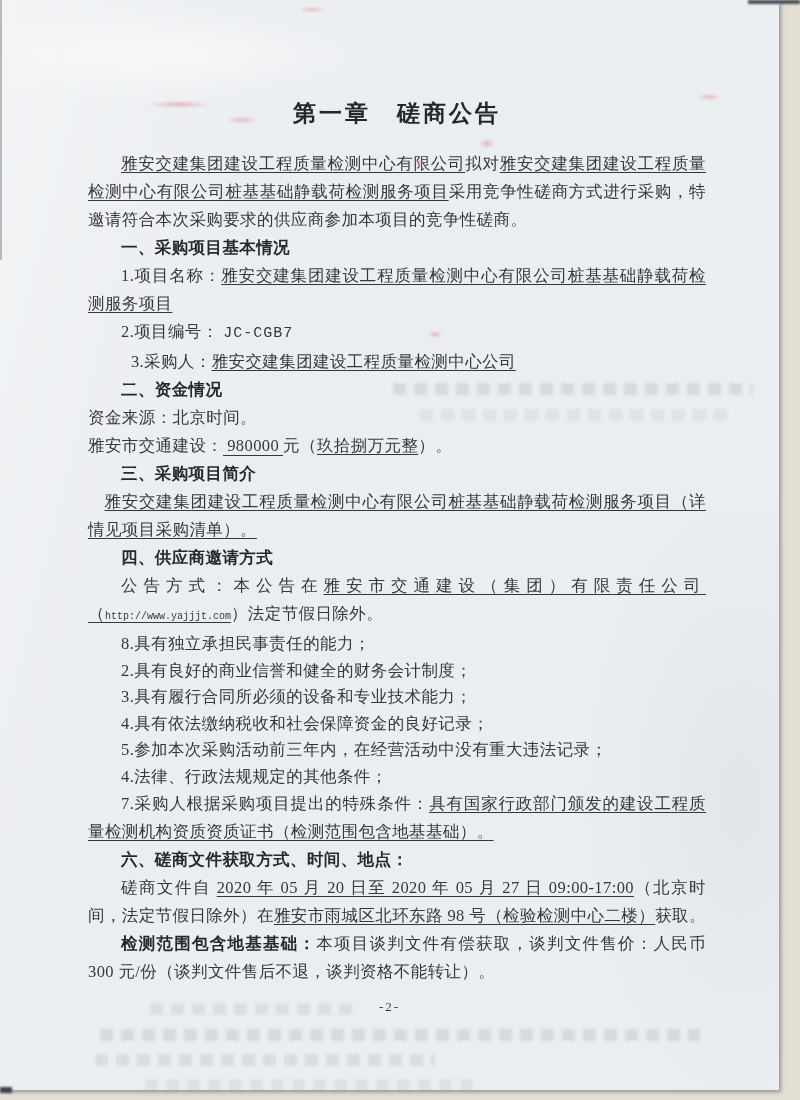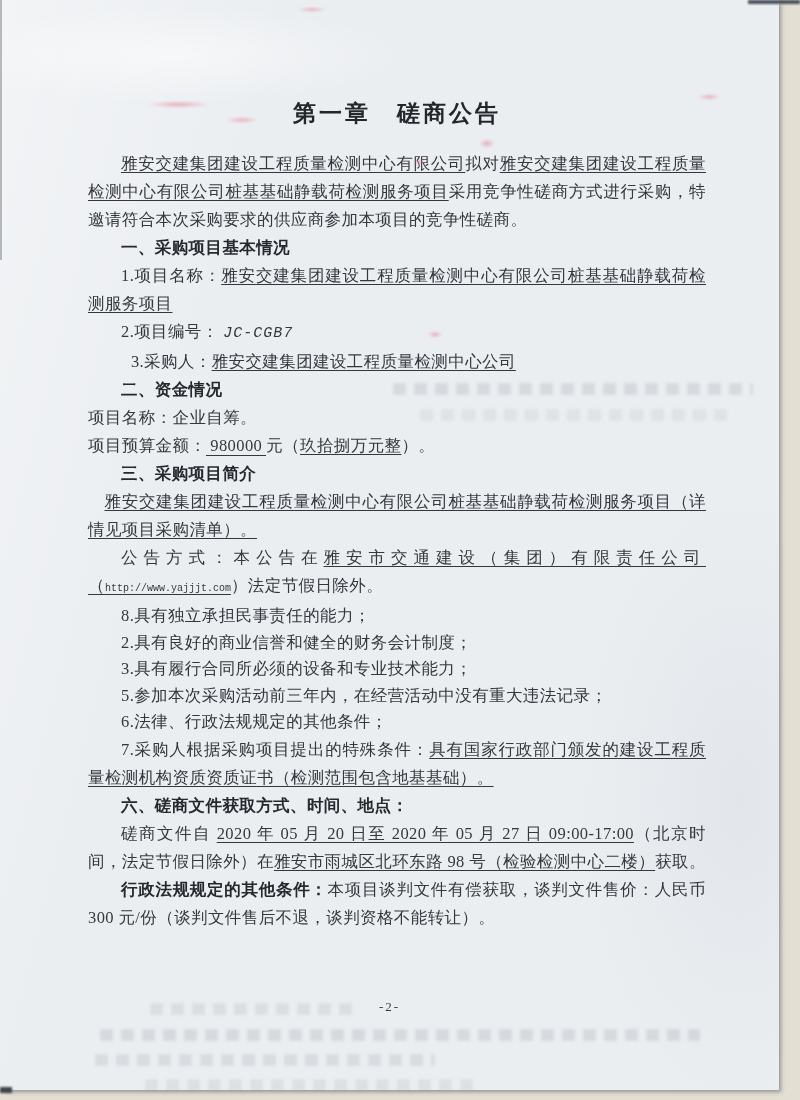--- a/index.html
+++ b/index.html
@@ -37,21 +37,21 @@
   .heading { font-weight:bold; text-indent:2em; color:#25292e; }
   .item { text-indent:2em; }
   .item-deep { text-indent:2.6em; }
   .s5-item { text-indent:2em; line-height:26.5px !important; }
   .gap-before { margin-top:10px !important; }
 
   .ul { text-decoration:underline; text-underline-offset:3px; text-decoration-thickness:1px; }
   .ub { border-bottom:1px solid #34383e; padding:0 4px; }
   .spread { letter-spacing:5.8px; }
   .url { font-family:"Liberation Mono","DejaVu Sans Mono",monospace; font-size:10px; letter-spacing:0; }
-  .mono { font-family:"Liberation Mono","DejaVu Sans Mono",monospace; font-size:15px; letter-spacing:1px;font-style:italic; }
+  .mono { font-family:"Liberation Mono","DejaVu Sans Mono",monospace; font-size:15px; letter-spacing:1px; }
   .bold-lead { font-weight:bold; color:#25292e; }
 
   .page-num {
     position:absolute; left:0; top:999px; width:779px; text-align:center;
     font-size:13px; letter-spacing:2px; color:#3a3f45;
   }
 
   .ghost { position:absolute; height:12px; filter:blur(1.6px); border-radius:2px;
     background:repeating-linear-gradient(90deg, rgba(125,136,148,.38) 0 13px, transparent 13px 21px); }
   .g1 { left:393px; top:383px; width:360px; opacity:.5; }
@@ -82,38 +82,40 @@
       <p class="title">第一章　磋商公告</p>
 
       <p class="para"><span class="ul">雅安交建集团建设工程质量检测中心有限公司</span><span>拟对</span><span class="ul">雅安交建集团建设工程质量检测中心有限公司桩基基础静载荷检测服务项目</span><span>采用竞争性磋商方式进行采购，特邀请符合本次采购要求的供应商参加本项目的竞争性磋商。</span></p>
 
       <p class="heading">一、采购项目基本情况</p>
       <p class="para item"><span>1.项目名称：</span><span class="ul">雅安交建集团建设工程质量检测中心有限公司桩基基础静载荷检测服务项目</span></p>
       <p class="item"><span>2.项目编号：</span> <span class="mono">JC-CGB7</span></p>
       <p class="item-deep"><span>3.采购人：</span><span class="ul">雅安交建集团建设工程质量检测中心公司</span></p>
 
       <p class="heading">二、资金情况</p>
-      <p>项目名称：企业自筹。</p>
-      <p><span>项目预算金额：</span><span class="ub">980000</span><span>元（</span><span class="ul">玖拾捌万元整</span><span>）。</span></p>
+      <p>资金来源：北京时间。</p>
+      <p><span>雅安市交通建设：</span><span class="ub">980000</span><span>元（</span><span class="ul">玖拾捌万元整</span><span>）。</span></p>
 
       <p class="heading">三、采购项目简介</p>
       <p class="para" style="text-indent:1em"><span class="ul">雅安交建集团建设工程质量检测中心有限公司桩基基础静载荷检测服务项目（详情见项目采购清单）。</span></p>
 
+      <p class="heading">四、供应商邀请方式</p>
       <p class="para"><span class="spread">公告方式：本公告在</span><span class="spread ul">雅安市交通建设（集团）有限责任公司</span><span class="ul">（</span><span class="url ul">http://www.yajjjt.com</span><span>）</span><span>法定节假日除外。</span></p>
 
       <p class="s5-item">8.具有独立承担民事责任的能力；</p>
       <p class="s5-item">2.具有良好的商业信誉和健全的财务会计制度；</p>
       <p class="s5-item">3.具有履行合同所必须的设备和专业技术能力；</p>
+      <p class="s5-item">4.具有依法缴纳税收和社会保障资金的良好记录；</p>
       <p class="s5-item">5.参加本次采购活动前三年内，在经营活动中没有重大违法记录；</p>
-      <p class="s5-item">6.法律、行政法规规定的其他条件；</p>
+      <p class="s5-item">4.法律、行政法规规定的其他条件；</p>
       <p class="para item"><span>7.采购人根据采购项目提出的特殊条件：</span><span class="ul">具有国家行政部门颁发的建设工程质量检测机构资质资质证书（检测范围包含地基基础）。</span></p>
 
       <p class="heading">六、磋商文件获取方式、时间、地点：</p>
       <p class="para"><span>磋商文件自</span> <span class="ul">2020 年 05 月 20 日至 2020 年 05 月 27 日 09:00-17:00</span><span>（北京时间，法定节假日除外）在</span><span class="ul">雅安市雨城区北环东路 98 号（检验检测中心二楼）</span><span>获取。</span></p>
-      <p class="para"><span class="bold-lead">行政法规规定的其他条件：</span><span>本项目谈判文件有偿获取，谈判文件售价：人民币 300 元/份（谈判文件售后不退，谈判资格不能转让）。</span></p>
+      <p class="para"><span class="bold-lead">检测范围包含地基基础：</span><span>本项目谈判文件有偿获取，谈判文件售价：人民币 300 元/份（谈判文件售后不退，谈判资格不能转让）。</span></p>
     </div>
 
     <div class="page-num">-2-</div>
 
     <div class="ghost g1"></div>
     <div class="ghost g2"></div>
     <div class="ghost g3"></div>
     <div class="ghost g4"></div>
     <div class="ghost g5"></div>
     <div class="ghost g6"></div>

